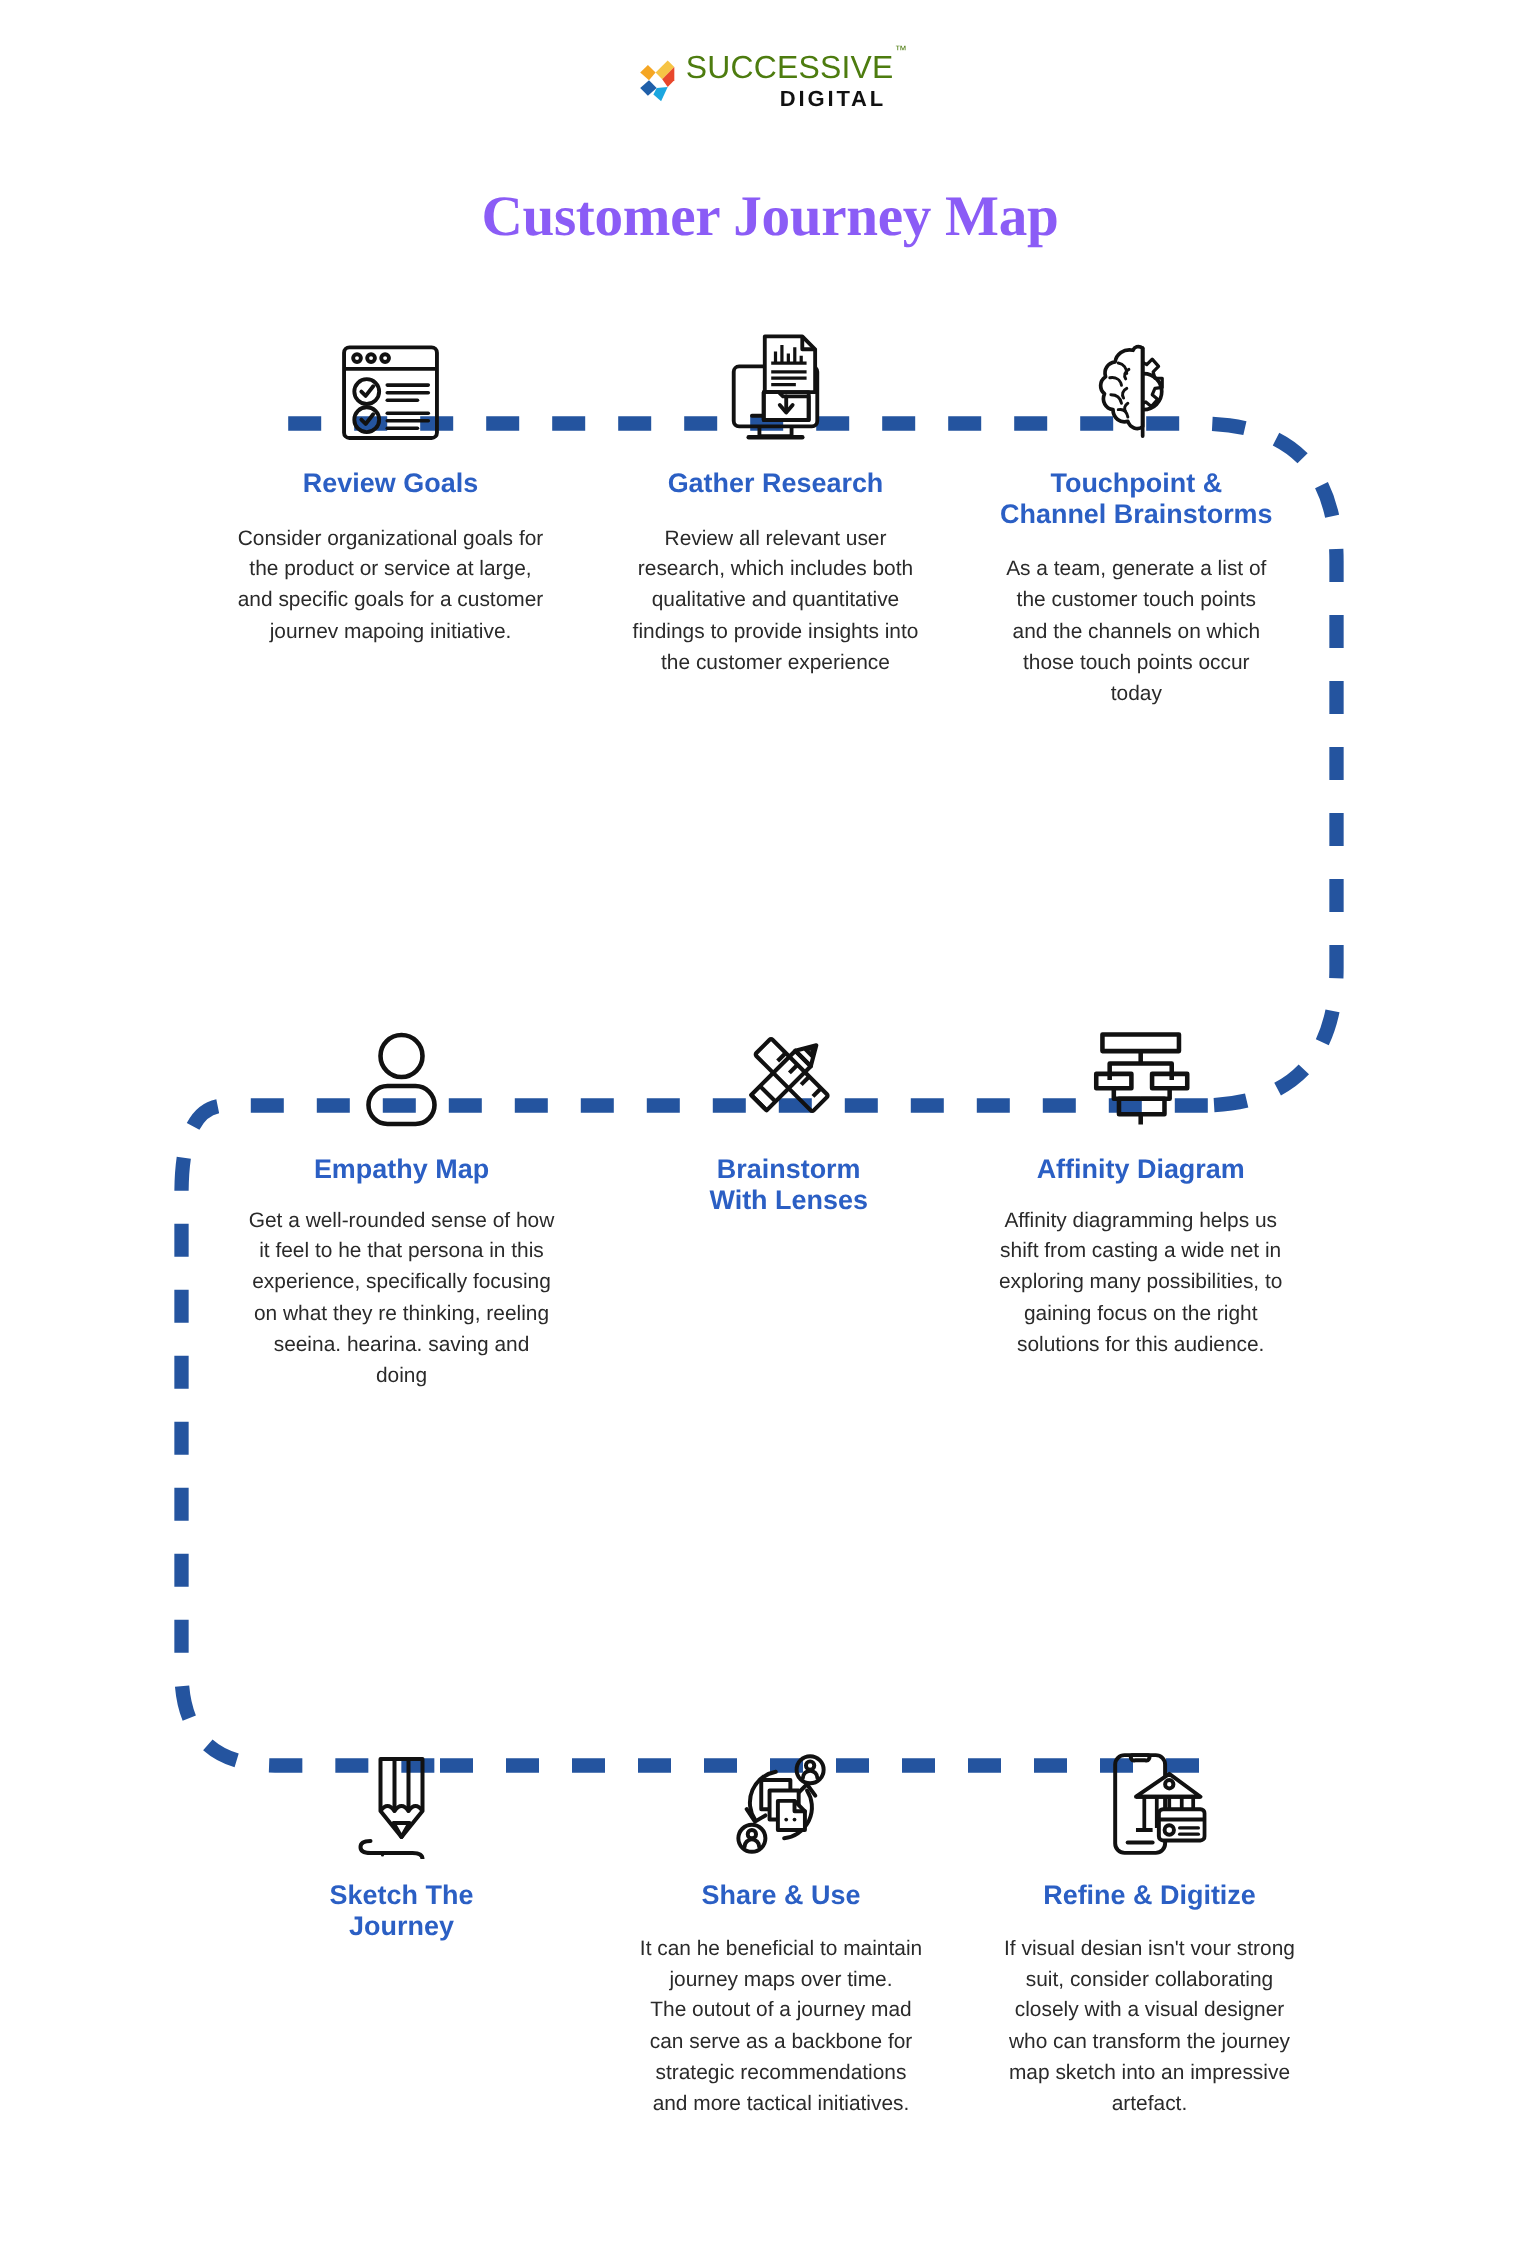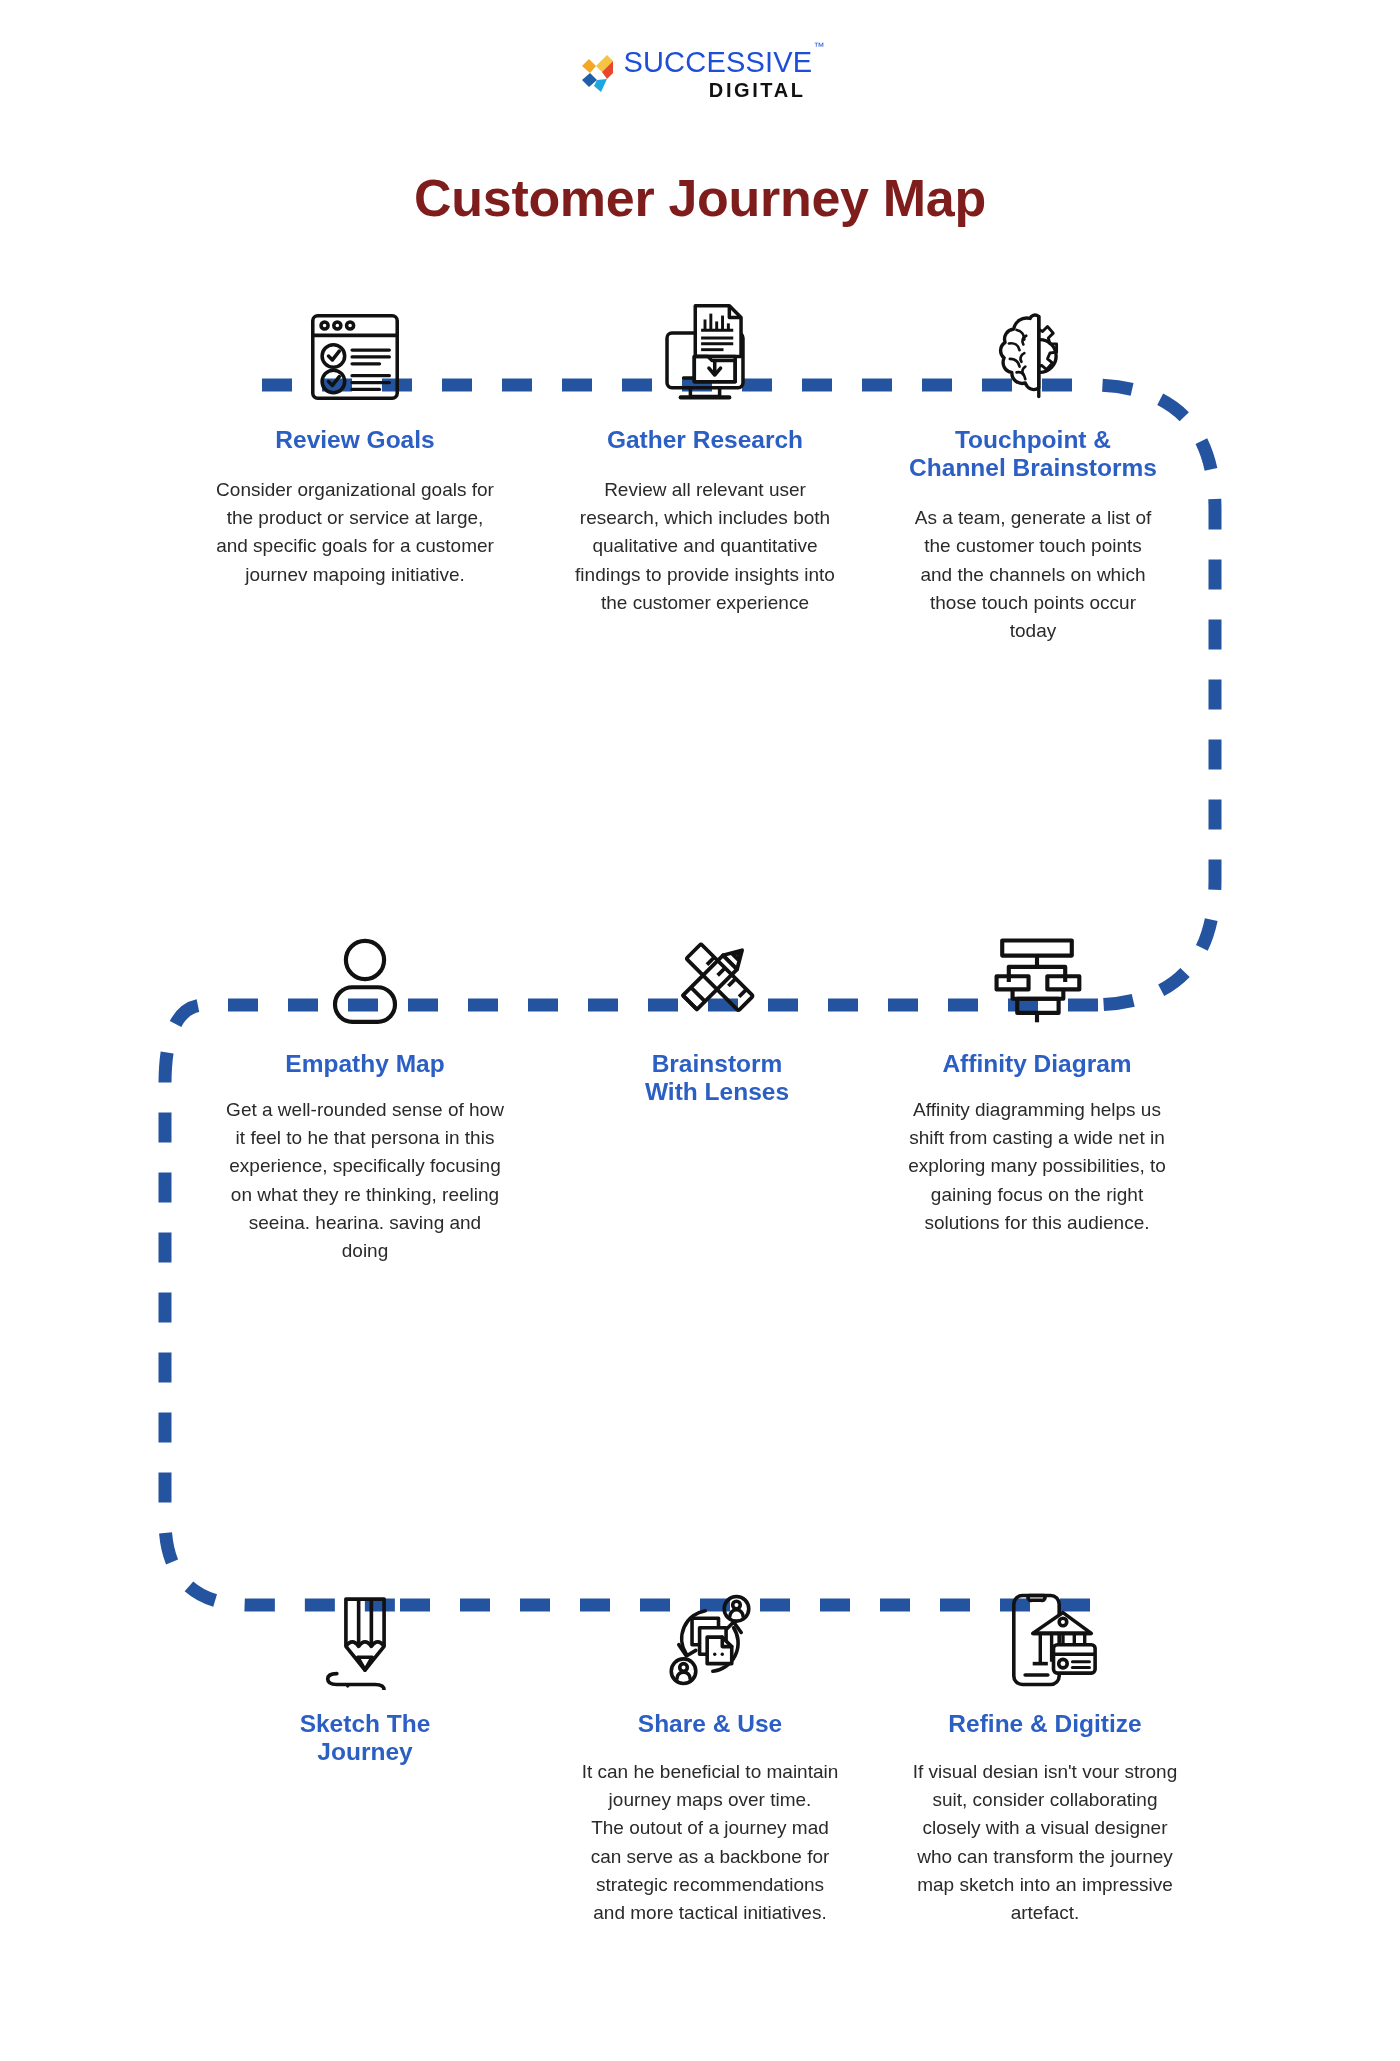--- a/index.html
+++ b/index.html
@@ -25,21 +25,21 @@
   .logo {
     display: flex;
     align-items: center;
     gap: 9px;
   }
   .logo-mark { width: 38px; height: 42px; flex: 0 0 auto; }
   .logo-text { display: flex; flex-direction: column; line-height: 1; }
   .logo-name {
     font-size: 29px;
     letter-spacing: 0.2px;
-    color: #1d4ed8;
+    color: #4d7c0f;
     font-weight: 400;
     position: relative;
     white-space: nowrap;
   }
   .logo-tm {
     font-size: 11px;
     vertical-align: super;
     position: relative;
     top: -11px;
     left: 1px;
@@ -55,22 +55,23 @@
   }
 
   
   .page-title {
     position: absolute;
     left: 0; right: 0;
     top: 168px;
     text-align: center;
     font-size: 52px;
     font-weight: 700;
-    color: #7f1d1d;
+    color: #8b5cf6;
     letter-spacing: -0.3px;
+    font-family: Liberation Serif, serif;
   }
 
   
   .path-layer {
     position: absolute;
     left: 0; top: 0;
     width: 1400px; height: 2061px;
     pointer-events: none;
   }
 

